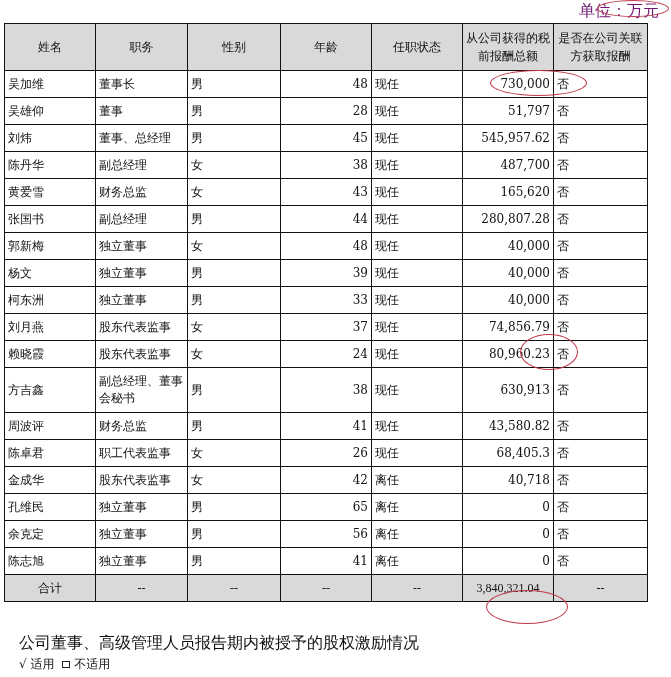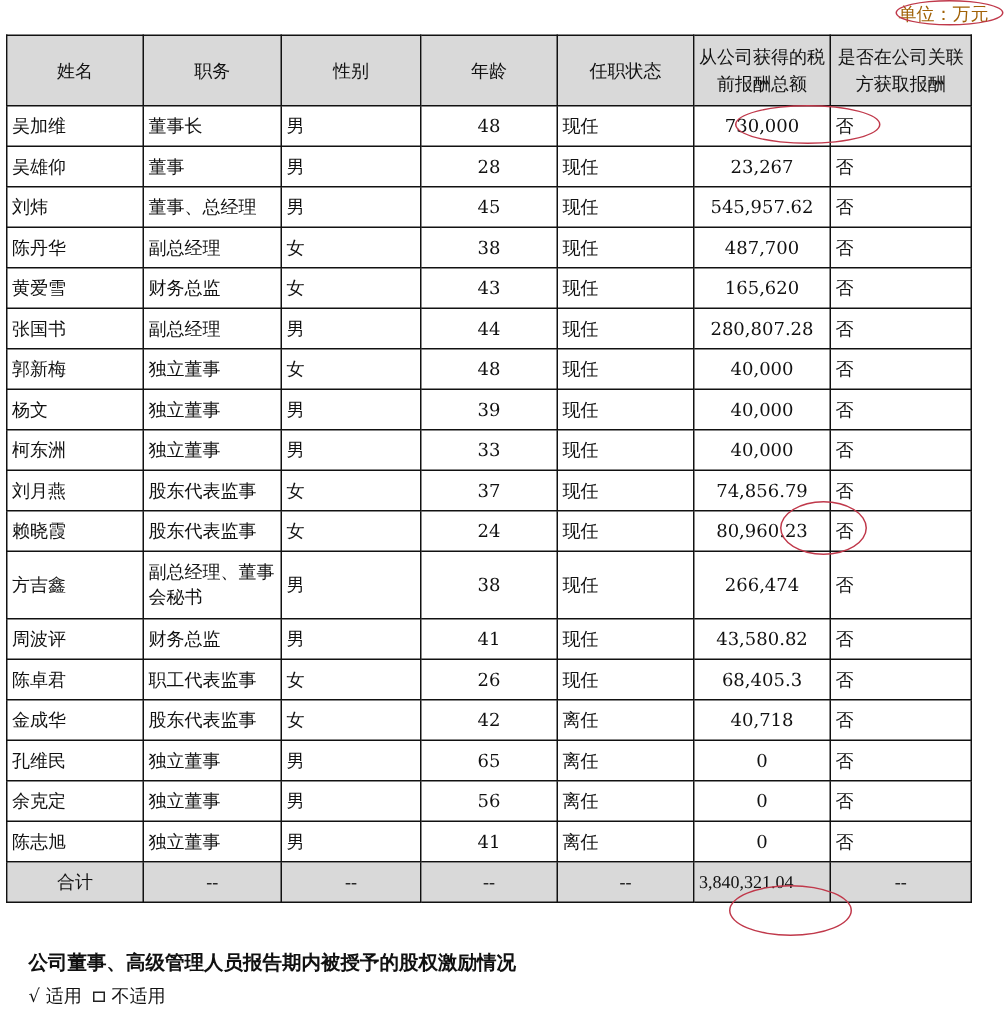--- a/index.html
+++ b/index.html
@@ -1,31 +1,31 @@
 <!DOCTYPE html>
 <html><head>
 <meta charset="utf-8">
 <style>
   html, body { margin: 0; padding: 0; background: #ffffff; }
   body { width: 671px; height: 677px; position: relative; overflow: hidden;
          font-family: "DejaVu Serif", "Liberation Serif", serif; color: #111; font-size: 12px; }
-  .unit { position: absolute; right: 12px; top: 1px; font-size: 12px; color: #a16207; }
+  .unit { position: absolute; right: 12px; top: 1px; font-size: 16px; color: #701a75; }
   .unit-circle { position: absolute; right: 2px; top: 0px; width: 70px; height: 15px;
                  border: 1px solid #c0394b; border-radius: 50%; }
   table { position: absolute; left: 4px; top: 23px; border-collapse: collapse; table-layout: fixed; width: 643px; }
   td, th { border: 1.5px solid #111; padding: 0 3px; height: 26px; font-weight: normal; font-size: 12px;
            white-space: nowrap; overflow: hidden; }
   th { background: #d9d9d9; height: 46px; text-align: center; line-height: 18px; white-space: normal; }
-  td.num { text-align: center; }
+  td.num { text-align: right; }
   td.tall { height: 44px; }
   td.wrap { white-space: normal; line-height: 17px; }
   tr.total td { background: #d9d9d9; text-align: center; font-family: Liberation Serif, serif; }
-  tr.total td.num { text-align: left; }
+  tr.total td.num { text-align: center; }
   .circle { position: absolute; border: 1px solid #c0394b; border-radius: 50%; pointer-events: none; }
-  .note1 { position: absolute; left: 19px; top: 633px; font-size: 13px; font-weight: bold; }
+  .note1 { position: absolute; left: 19px; top: 633px; font-size: 16px; }
   .note2 { position: absolute; left: 19px; top: 656px; font-size: 12px; }
   .box { display: inline-block; width: 6px; height: 5px; border: 1px solid #222; margin: 0 4px; vertical-align: middle; }
 </style>
 </head>
 <body>
 
 <div>
   <span class="unit">单位：万元</span>
   <span class="unit-circle"></span>
 </div>
@@ -60,21 +60,21 @@
         <td>现任</td>
         <td class="num">730,000</td>
         <td>否</td>
       </tr>
       <tr>
         <td>吴雄仰</td>
         <td>董事</td>
         <td>男</td>
         <td class="num">28</td>
         <td>现任</td>
-        <td class="num">23,267</td>
+        <td class="num">51,797</td>
         <td>否</td>
       </tr>
       <tr>
         <td>刘炜</td>
         <td>董事、总经理</td>
         <td>男</td>
         <td class="num">45</td>
         <td>现任</td>
         <td class="num">545,957.62</td>
         <td>否</td>
@@ -150,21 +150,21 @@
         <td>现任</td>
         <td class="num">80,960.23</td>
         <td>否</td>
       </tr>
       <tr>
         <td class="tall">方吉鑫</td>
         <td class="tall wrap">副总经理、董事会秘书</td>
         <td class="tall">男</td>
         <td class="num tall">38</td>
         <td class="tall">现任</td>
-        <td class="num tall">266,474</td>
+        <td class="num tall">630,913</td>
         <td class="tall">否</td>
       </tr>
       <tr>
         <td>周波评</td>
         <td>财务总监</td>
         <td>男</td>
         <td class="num">41</td>
         <td>现任</td>
         <td class="num">43,580.82</td>
         <td>否</td>

